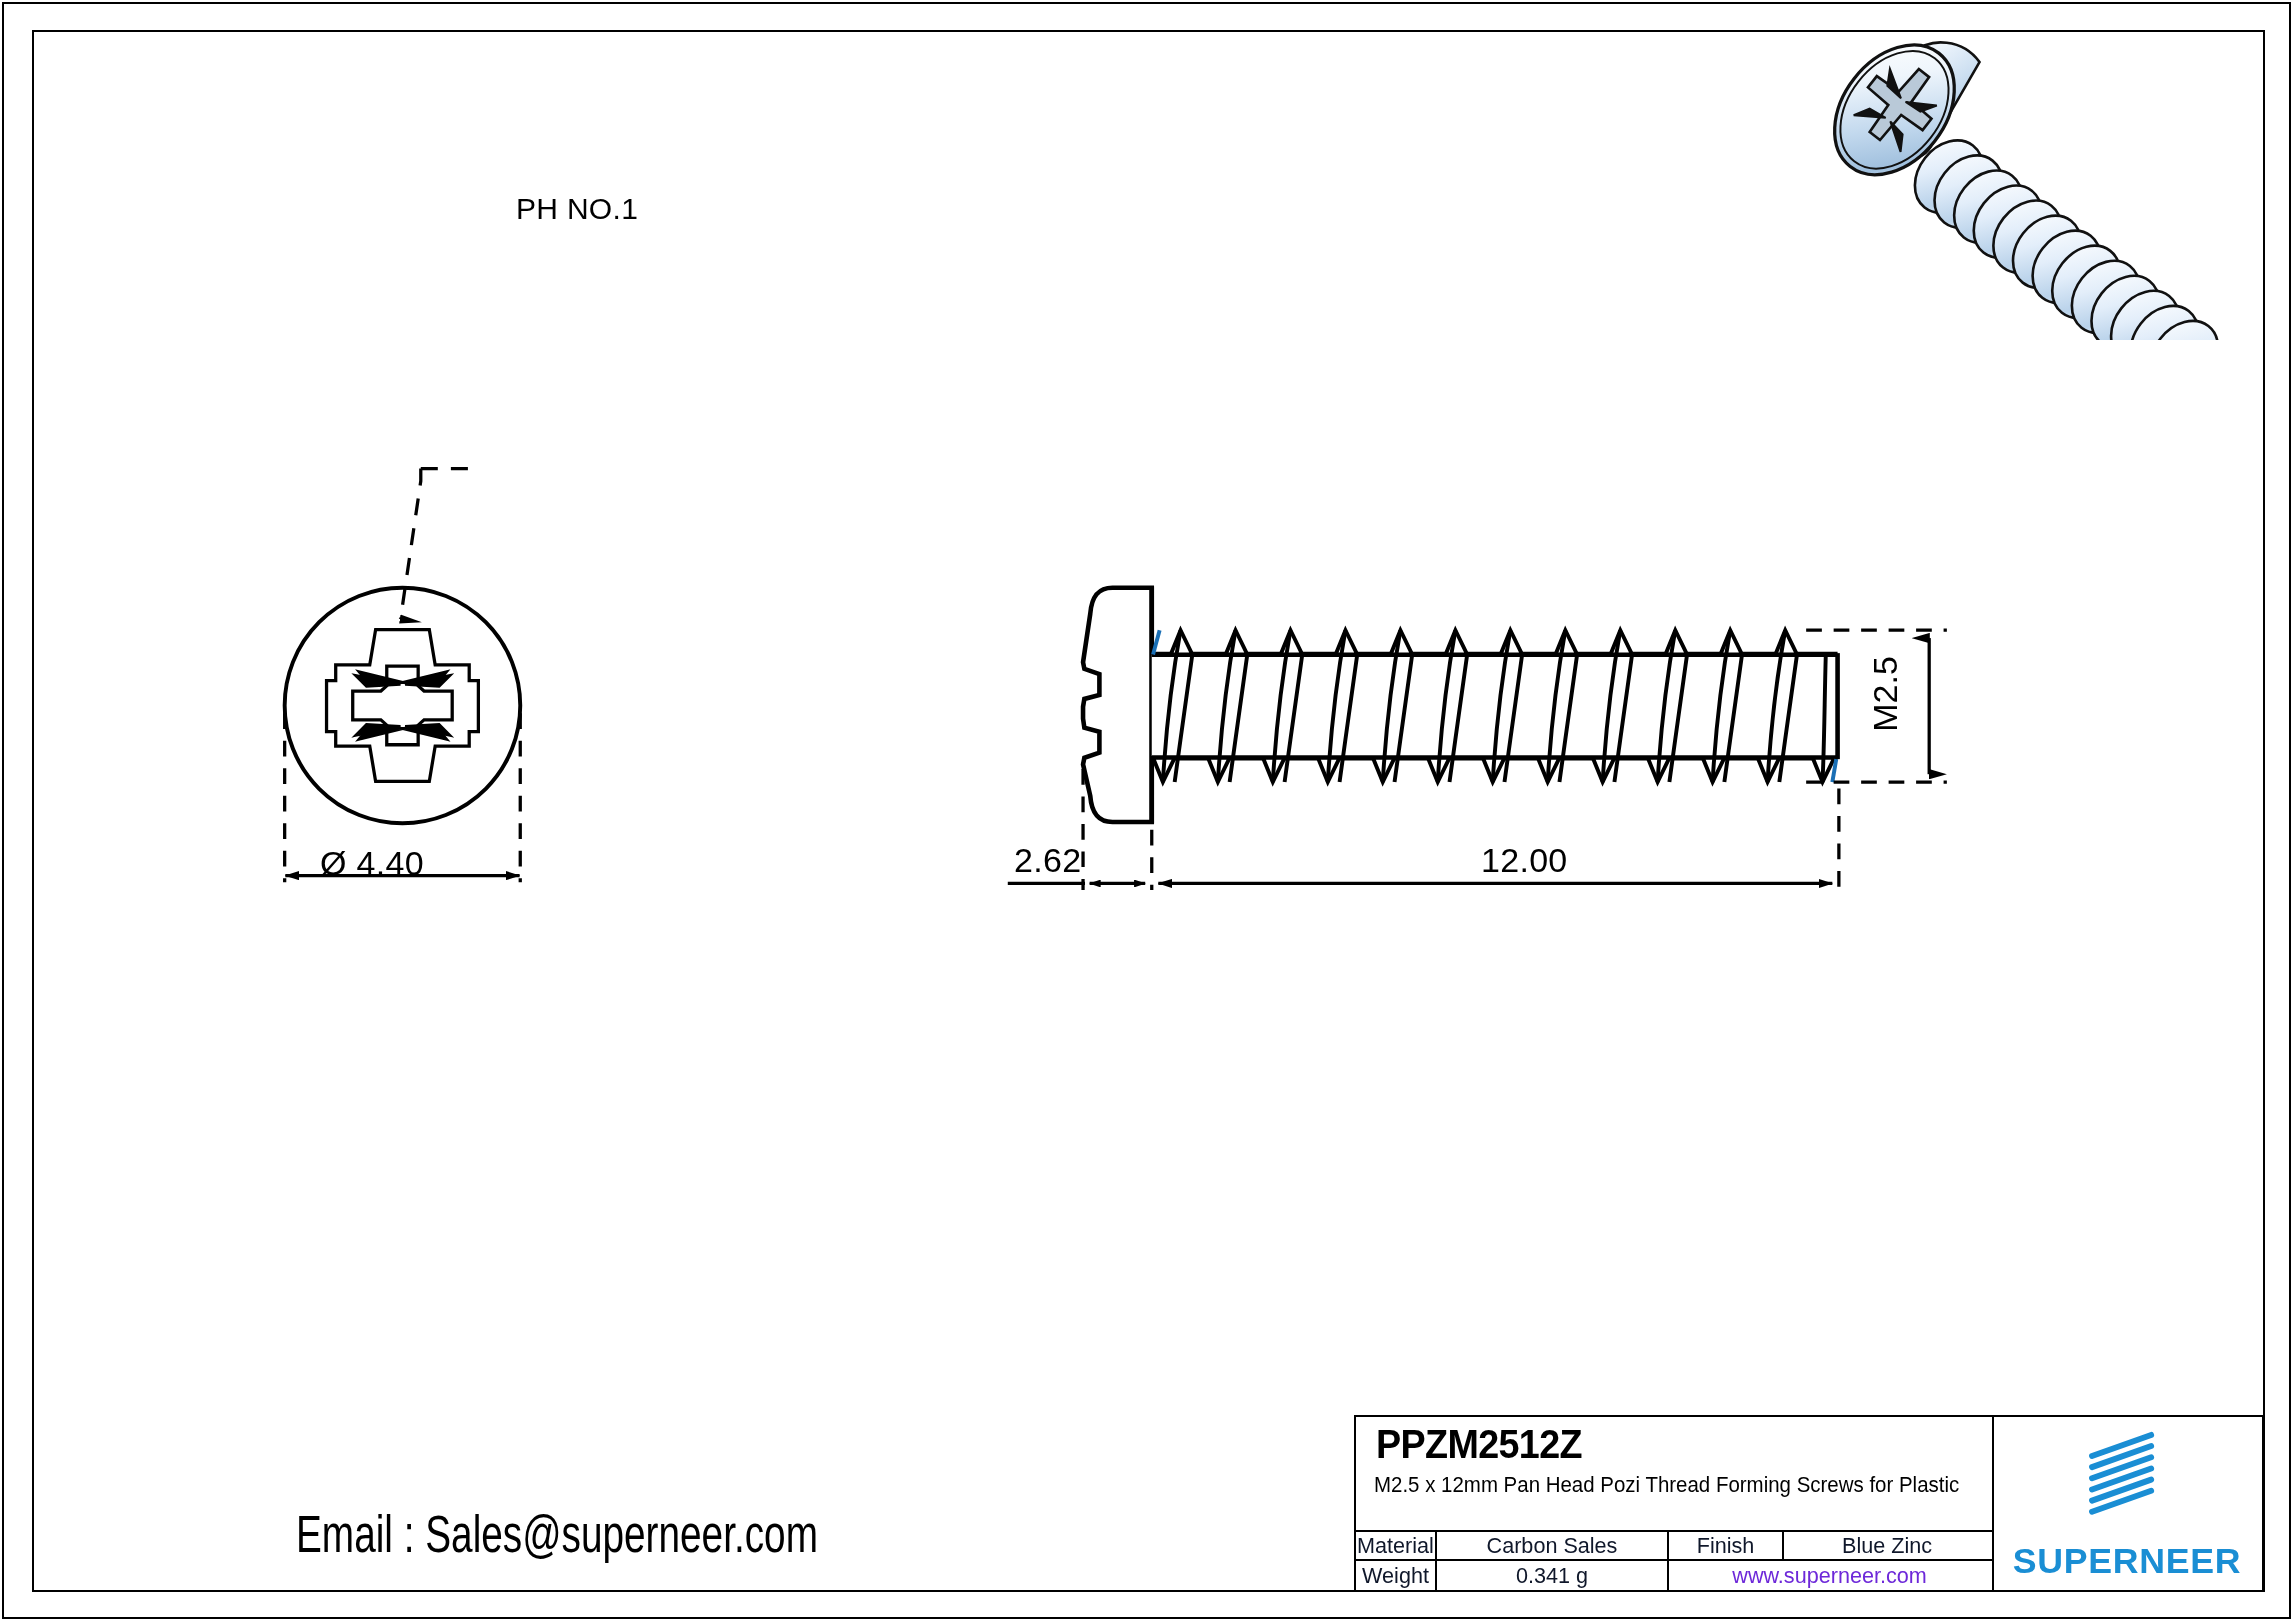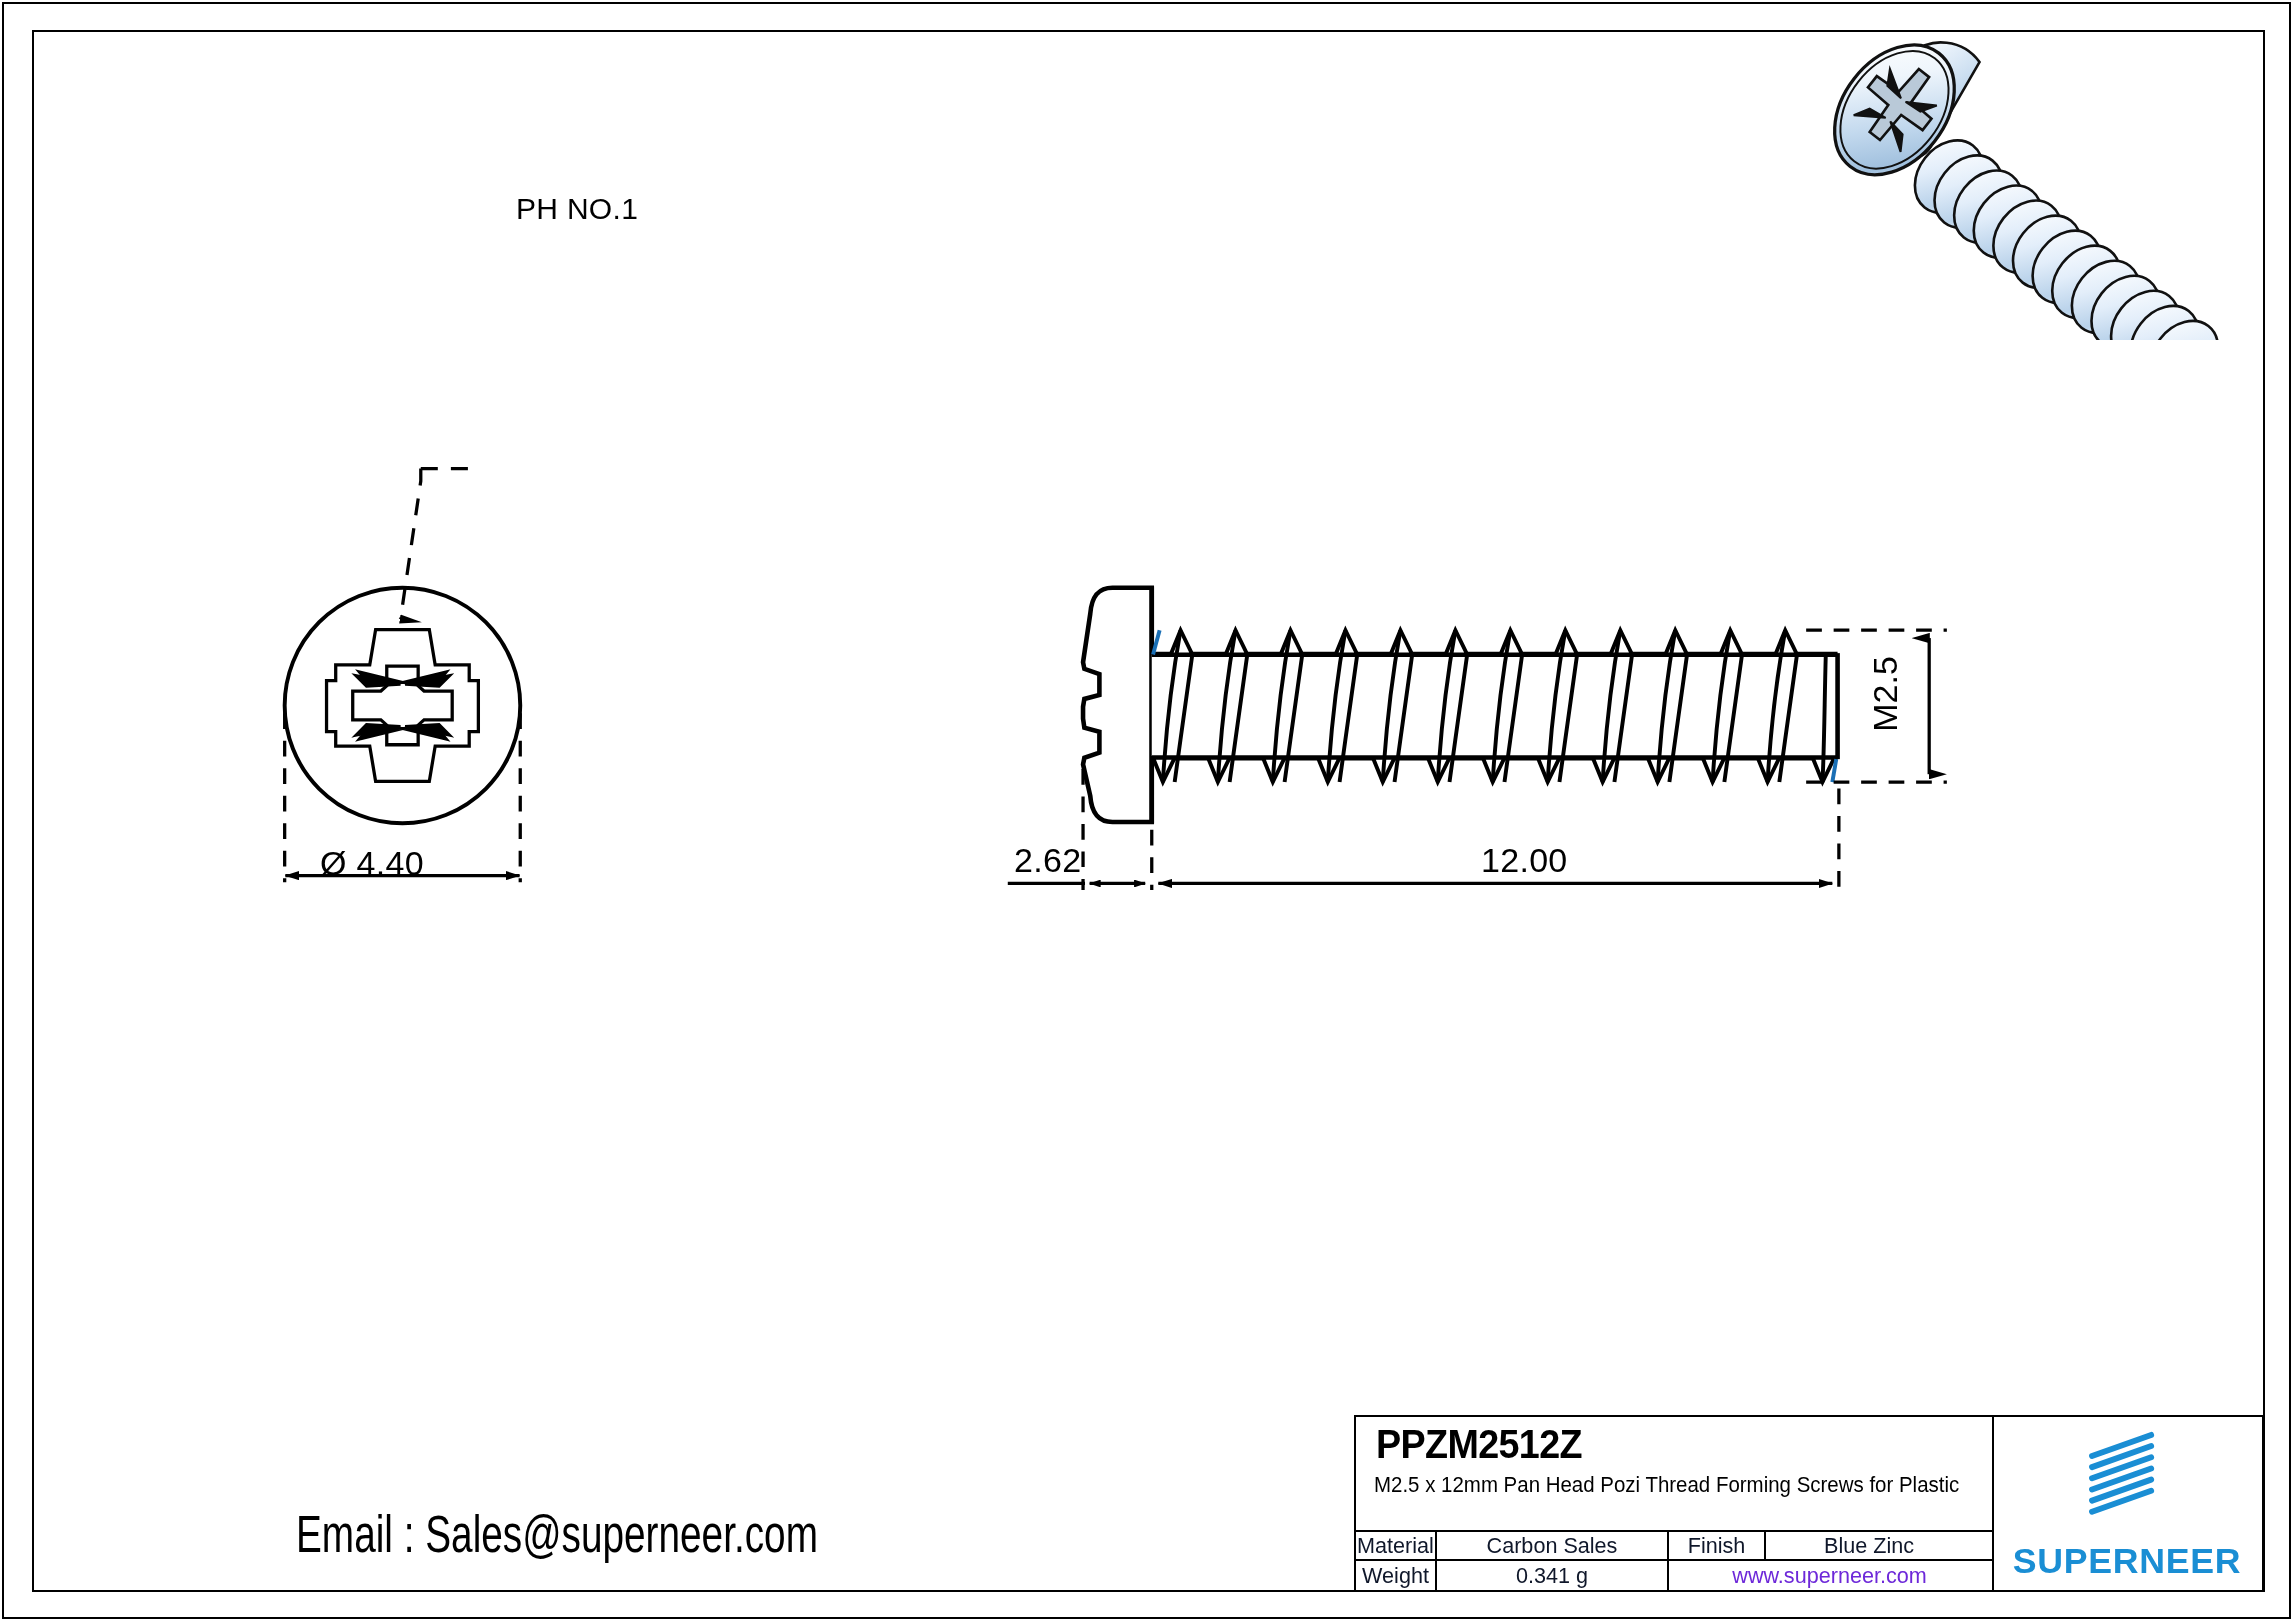--- a/index.html
+++ b/index.html
@@ -152,21 +152,21 @@
     align-items: center;
     justify-content: center;
     box-sizing: border-box;
     font-size: 21.6px;
     color: #0f172a;
     overflow: hidden;
     white-space: nowrap;
   }
   .c-label { width: 81px; border-right: 2px solid #000000; }
   .c-value { width: 232px; border-right: 2px solid #000000; }
-  .c-label2 { width: 97px; border-right: 2px solid #000000; }
+  .c-label2 { width: 115px; border-right: 2px solid #000000; }
   .c-value2 { width: 206px; }
   .c-web { width: 321px; color: #6d28d9; text-align: right; }
   .tb-right {
     width: 266px;
     position: relative;
     display: flex;
     flex-direction: column;
     align-items: center;
     justify-content: flex-start;
     text-align: center;

